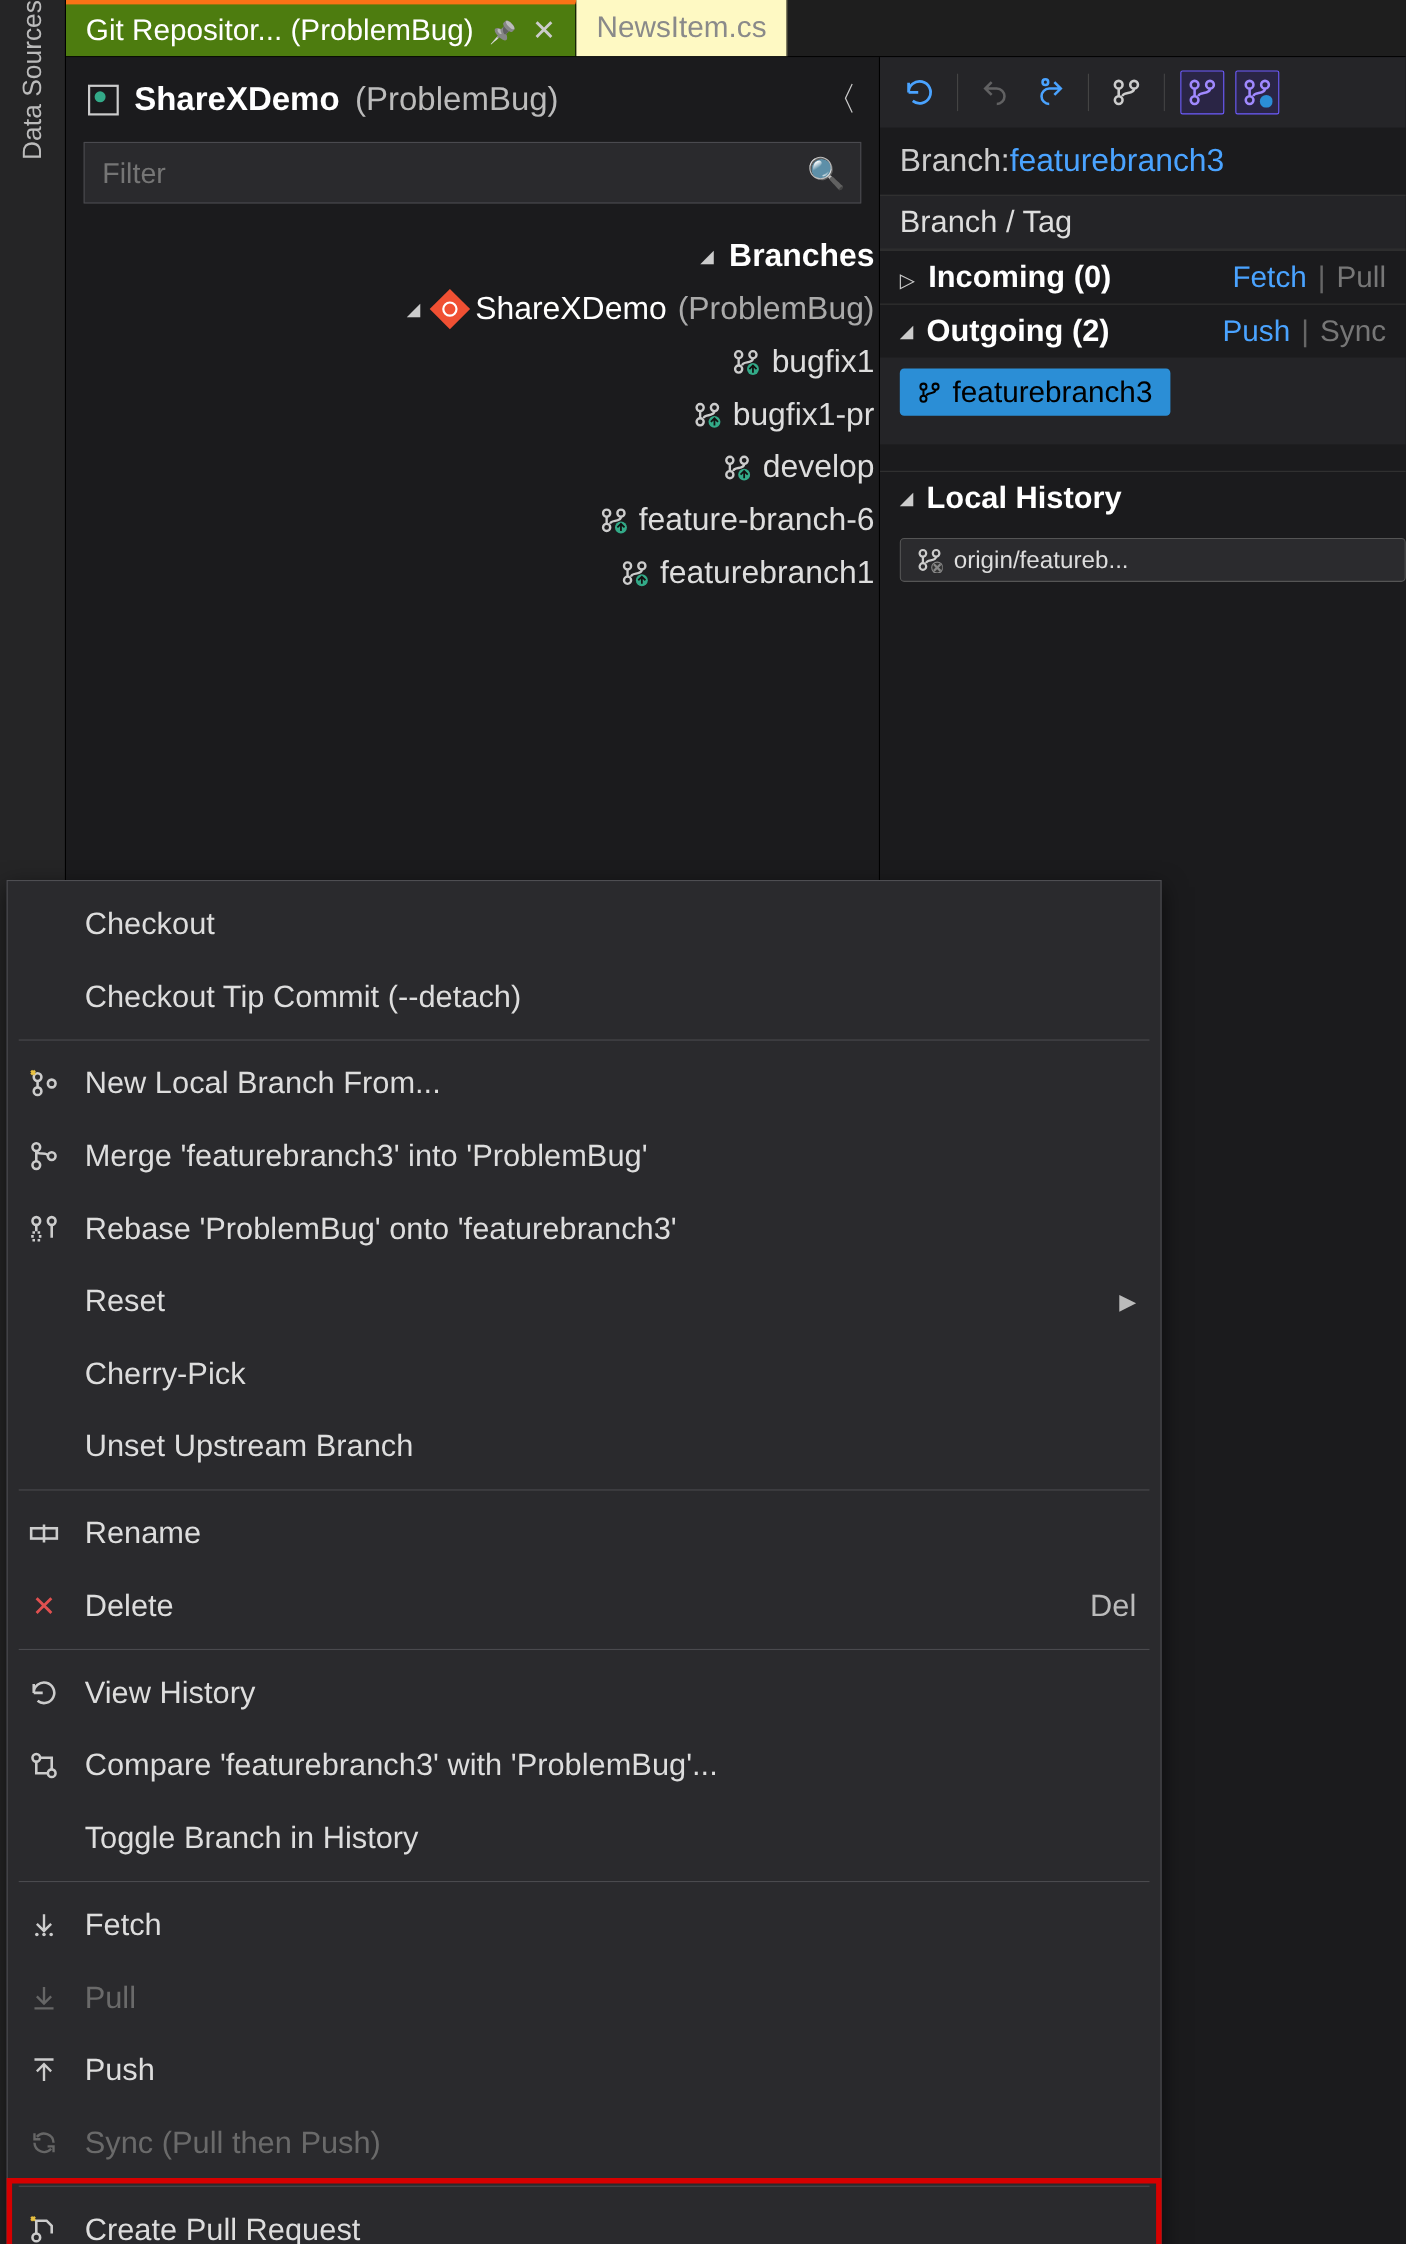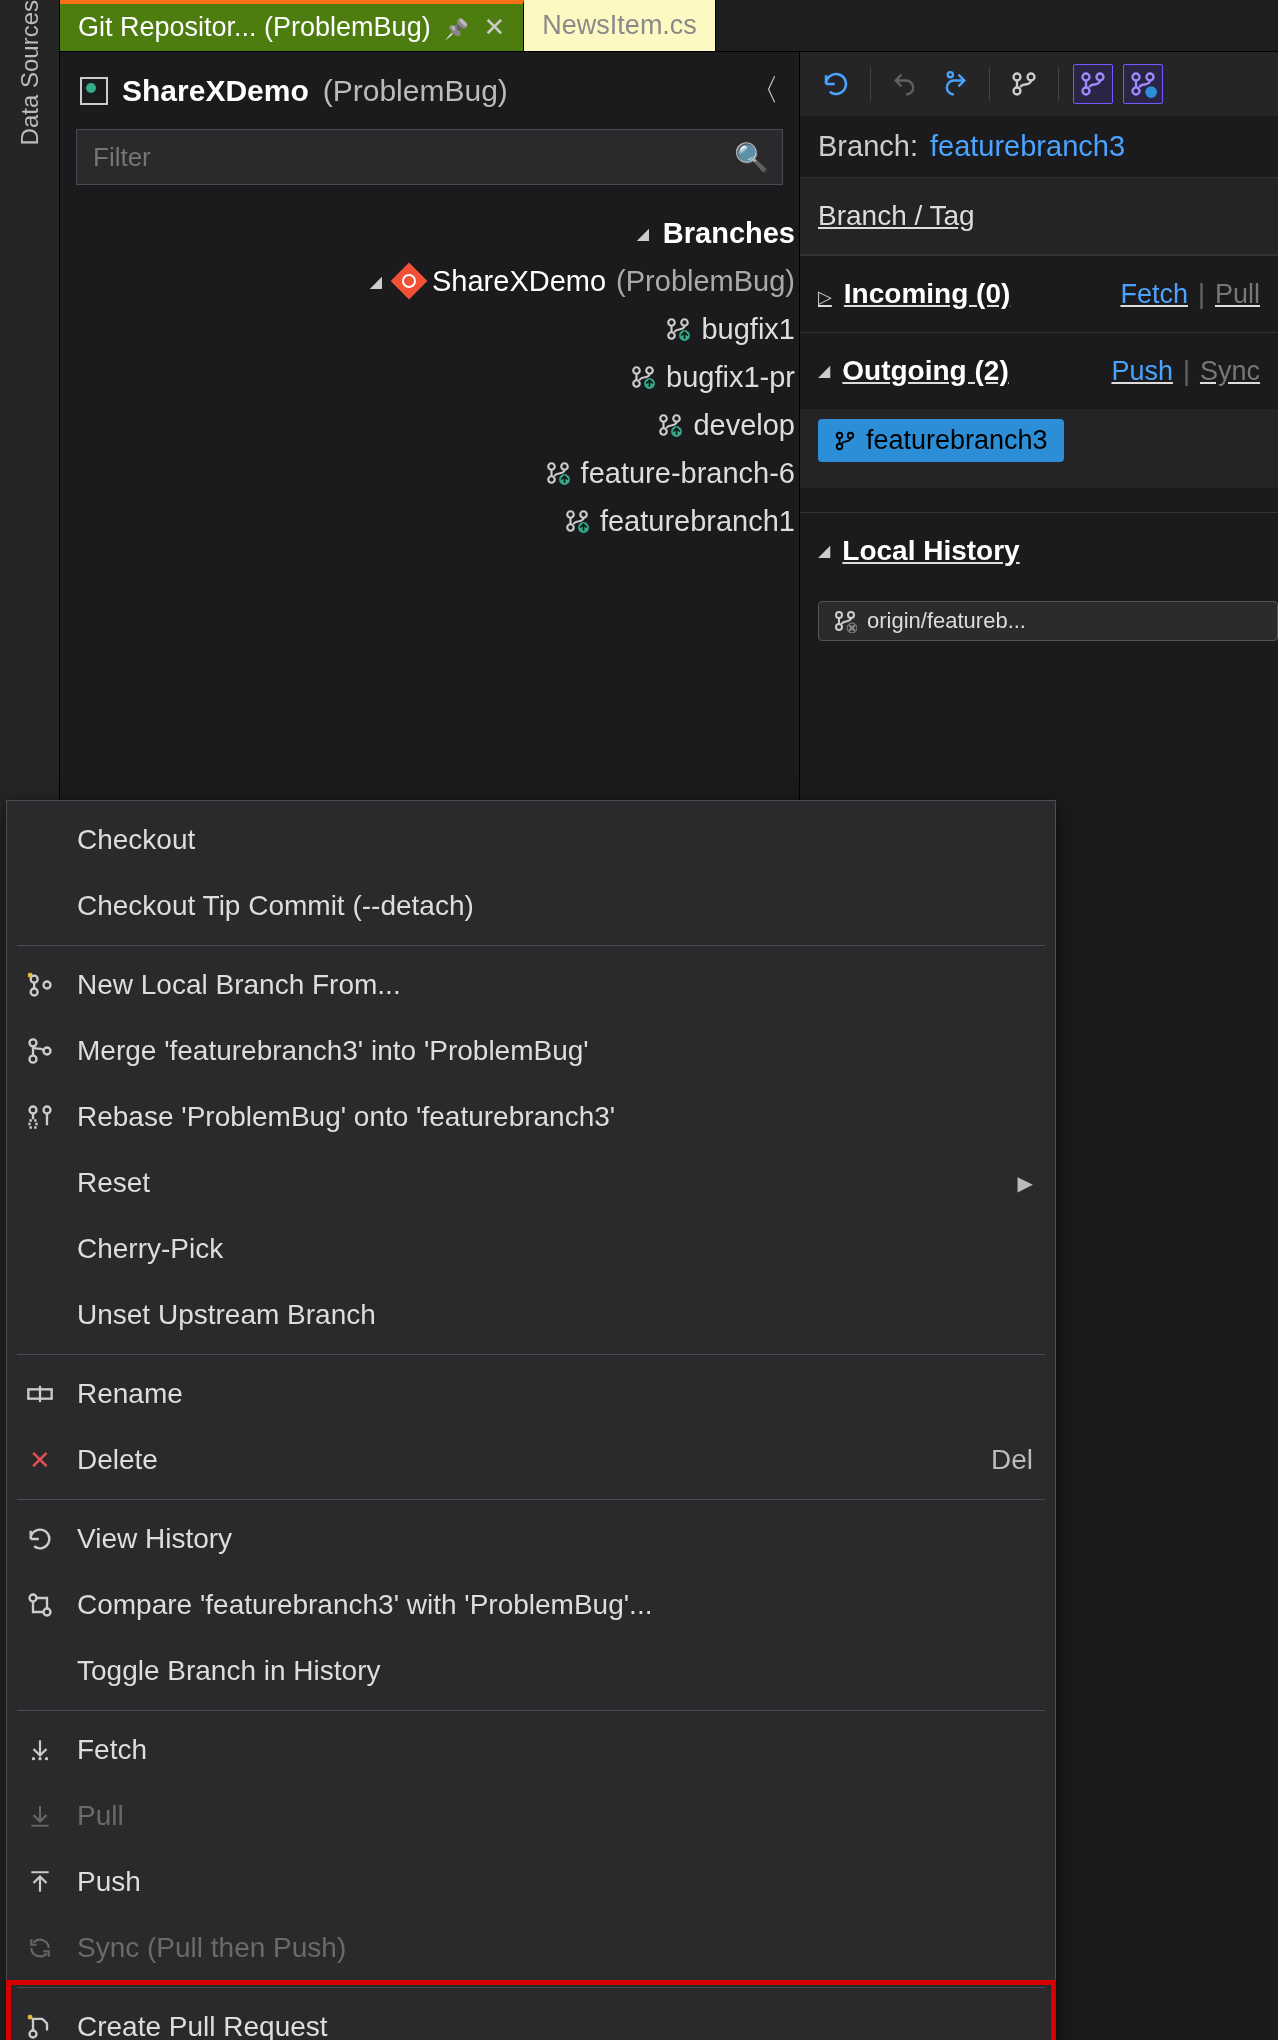--- a/index.html
+++ b/index.html
@@ -60,29 +60,28 @@
   .right-pane { flex: 1; background: #1b1b1d; display: flex; flex-direction: column; }
   .toolbar {
     display: flex; align-items: center; gap: 10px;
     height: 64px; padding: 0 16px;
     background: #252528;
   }
   .tb-btn { width: 40px; height: 40px; display: flex; align-items: center; justify-content: center; border: 1px solid transparent; border-radius: 2px; }
   .tb-btn.box { border: 1px solid #6e5cff; background: #2a2545; }
   .tb-sep { width: 1px; height: 34px; background: #444; margin: 0 4px; }
 
-  .branch-line { display: flex; gap: 12px; align-items: center; padding: 14px 18px; font-size: 29px; }
+  .branch-line { display: flex; align-items: center; padding: 14px 18px; font-size: 29px; }
   .branch-line .label { color: #ccc; }
   .branch-line .link { color: #4aa3ff; }
 
   .section-head {
     display: flex; align-items: center; gap: 12px;
-    padding: 22px 18px; font-size: 28px; color: #ddd;
+    padding: 8px 18px; font-size: 28px; color: #ddd;
     border-top: 1px solid #333;
-    text-decoration: underline;
   }
   .section-head.darker { background: #242427; border-bottom: 1px solid #333; }
   .section-actions { margin-left: auto; display: flex; gap: 10px; font-size: 27px; }
   .section-actions .link { color: #4aa3ff; }
   .section-actions .dim { color: #777; }
   .section-actions .bar { color: #666; }
   .twisty-right::before { content: "▷"; font-size: 18px; color: #ccc; }
 
   .chip {
     display: inline-flex; align-items: center; gap: 10px;

